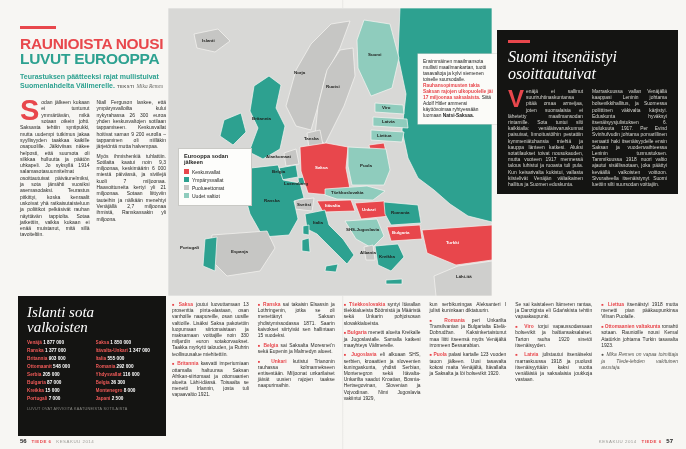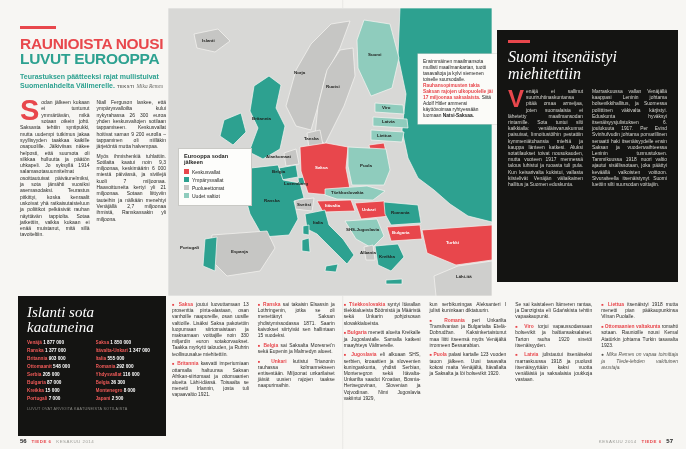--- a/index.html
+++ b/index.html
@@ -48,21 +48,21 @@
     border:.5px solid #c9c9c5;padding:4px 5px;}
   .legend-title{font-size:5.6px;font-weight:bold;line-height:6.4px;color:#1e1e1c;margin-bottom:3px;}
   .legend-item{display:flex;align-items:center;gap:3px;margin-bottom:2px;}
   .swatch{width:5px;height:5px;flex:none;}
   .legend-label{font-size:5px;color:#1e1e1c;}
   .callout{position:absolute;left:250px;top:46px;width:80px;background:#fbfbf8;
     padding:5px 5px;font-size:4.8px;line-height:6px;color:#222;box-shadow:0 0 0 .5px #d3d3cf;}
   .co-red{color:var(--red);font-weight:bold;}
 
   
-  .sidebox{position:absolute;left:497px;top:30px;width:181px;height:252px;background:var(--black);
+  .sidebox{position:absolute;left:497px;top:30px;width:181px;height:164px;background:var(--black);
     padding:10px 11px;}
   .red-tick{width:22px;height:3px;background:var(--red);margin-bottom:6px;}
   .sidebox h2{font-family:"Liberation Serif",serif;font-style:italic;font-weight:normal;
     font-size:16px;line-height:16.5px;color:#fff;}
   .side-cols{margin-top:7px;column-count:2;column-gap:9px;font-size:4.9px;line-height:6.2px;
     color:#d8d8d3;text-align:justify;}
   .side-cols p{margin-bottom:3px;}
   .dropcap2{float:left;font-size:24px;line-height:19px;font-weight:bold;color:var(--red);padding-right:2px;}
 
   
@@ -105,21 +105,21 @@
       <div class="bcol" id="article-col2">
           <p>Niall Ferguson laskee, että ympärysvalloilta kului nykyrahassa 26 300 euroa yhden keskusvaltojen sotilaan tappamiseen. Keskusvallat hoitivat saman 9 200 eurolla – tappaminen oli niilläkin järjetöntä mutta halvempaa.</p>
           <p>Myös ihmishenkiä tuhlattiin. Sotilaita kaatui noin 9,3 miljoonaa, keskimäärin 6 000 miestä päivässä, ja siviilejä kuoli 7 miljoonaa. Haavoittuneita kertyi yli 21 miljoonaa. Sotaan liittyviin tauteihin ja nälkään menehtyi Venäjällä 2,7 miljoonaa ihmistä, Ranskassakin yli miljoona.</p>
         </div>
     </div>
   </div>
 
   <aside class="stats">
     <div class="stats-title">
       <span>Islanti sota</span><br>
-      <span>kaatuneina</span>
+      <span>valkoisten</span>
     </div>
     <div class="stats-grid" id="stats-grid">
         <div class="stat"><span class="sc">Venäjä</span><span class="sv"> 1 877 000</span></div>
         <div class="stat"><span class="sc">Saksa</span><span class="sv"> 1 850 000</span></div>
         <div class="stat"><span class="sc">Ranska</span><span class="sv"> 1 377 000</span></div>
         <div class="stat"><span class="sc">Itävalta-Unkari</span><span class="sv"> 1 347 000</span></div>
         <div class="stat"><span class="sc">Britannia</span><span class="sv"> 903 000</span></div>
         <div class="stat"><span class="sc">Italia</span><span class="sv"> 555 000</span></div>
         <div class="stat"><span class="sc">Ottomaanit</span><span class="sv"> 548 000</span></div>
         <div class="stat"><span class="sc">Romania</span><span class="sv"> 292 000</span></div>
@@ -232,21 +232,21 @@
 
     <div class="callout">
       <span>Ensimmäinen maailmansota mullisti maailmankartan, tuotti tasavaltoja ja kylvi siemenen toiselle suursodalle. </span><span class="co-red">Rauhansopimusten takia Saksan rajojen ulkopuolelle jäi 17 miljoonaa saksalaista. </span><span>Siitä Adolf Hitler ammensi käyttövoimaa ryhtyessään luomaan </span><b>Natsi-Saksaa.</b>
     </div>
   </div>
 
   <aside class="sidebox">
     <div class="red-tick"></div>
     <h2>
       <span>Suomi itsenäistyi</span><br>
-      <span>miehitettiin</span>
+      <span>osoittautuivat</span>
     </h2>
     <div class="side-cols" id="side-cols">
         <p><span class="dropcap2">V</span>enäjä ei sallinut suuriruhtinaskuntansa pitää omaa armeijaa, joten suomalaisia ei lähetetty maailmansodan rintamille. Sota tuntui silti kaikkialla: venäläisvaruskunnat paisuivat, linnoitustöihin pestattiin kymmeniätuhansia miehiä ja kauppa länteen katkesi. Aluksi sotatilaukset toivat nousukauden, mutta vuoteen 1917 mennessä talous luhistui ja ruoasta tuli pula. Kun keisarivalta kukistui, vallasta kiistelivät Venäjän väliaikainen hallitus ja Suomen eduskunta.</p>
         <p>Marraskuussa vallan Venäjällä kaappasi Leninin johtama bolsevikkihallitus, ja Suomessa poliittinen väkivalta kärjistyi. Eduskunta hyväksyi itsenäisyysjulistuksen 6. joulukuuta 1917. Per Evind Svinhufvudin johtama porvarillinen senaatti haki itsenäisyydelle ensin Saksan ja vuodenvaihteessa Leninin tunnustuksen. Tammikuussa 1918 nuori valtio ajautui sisällissotaan, joka päättyi keväällä valkoisten voittoon. Sivuraiteella itsenäistynyt Suomi luettiin silti suursodan voittajiin.</p>
       </div>
   </aside>
 
   <section class="bottom" id="bottom-cols">
       <div class="bcolm">
         <p><b class="lead">Saksa </b>joutui luovuttamaan 13 prosenttia pinta-alastaan, osan vanhoille naapureille, osan uusille valtioille. Lisäksi Saksa pakotettiin luopumaan siirtomaistaan ja maksamaan voittajille noin 330 miljardin euron sotakorvaukset. Taakka myrkytti talouden, ja Ruhrin teollisuusalue miehitettiin.</p>

